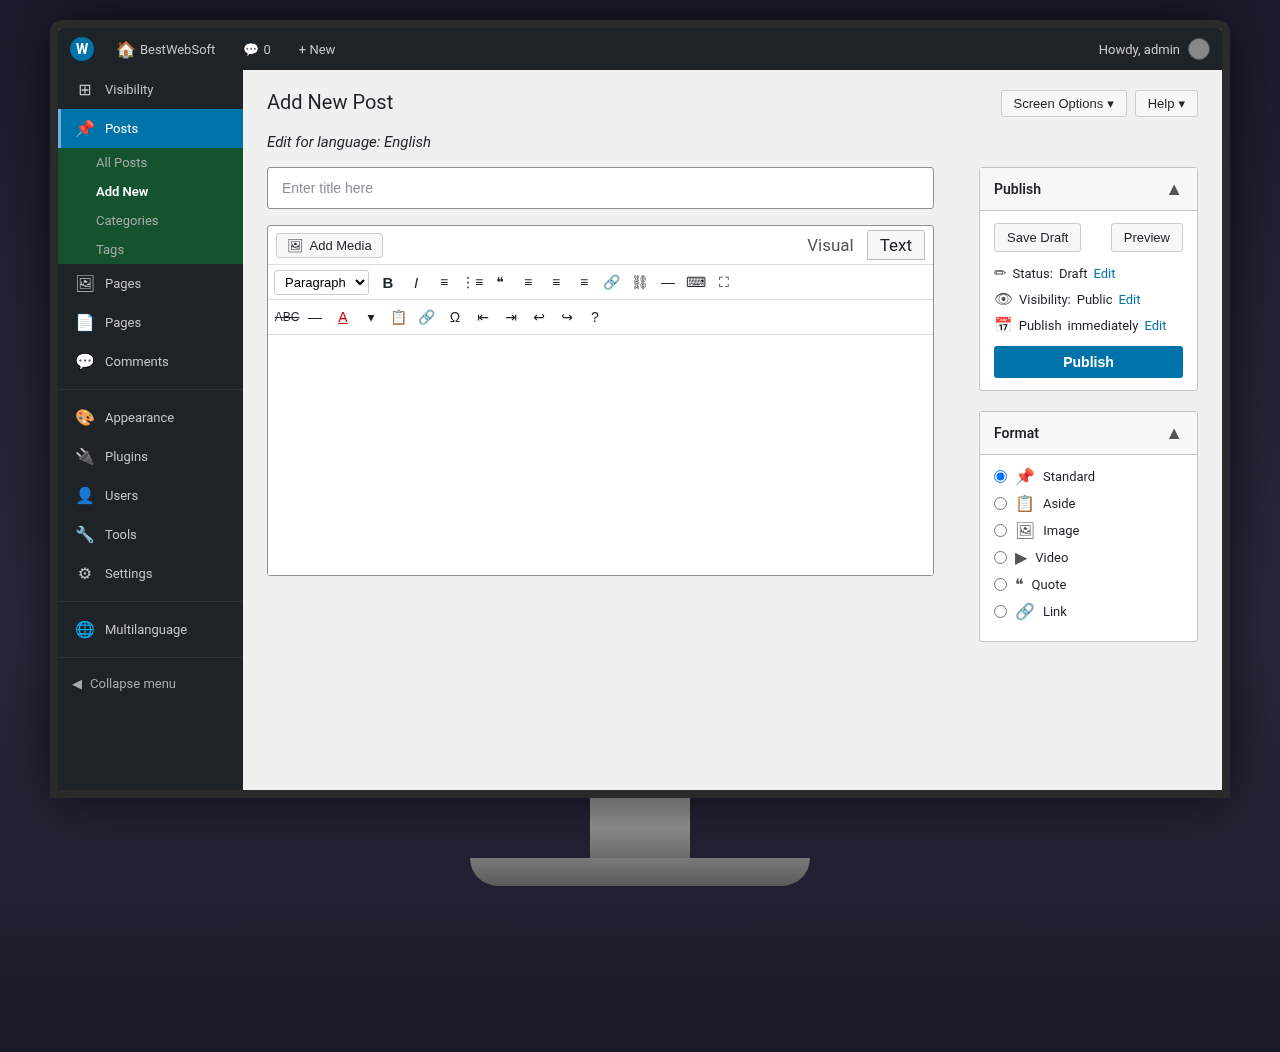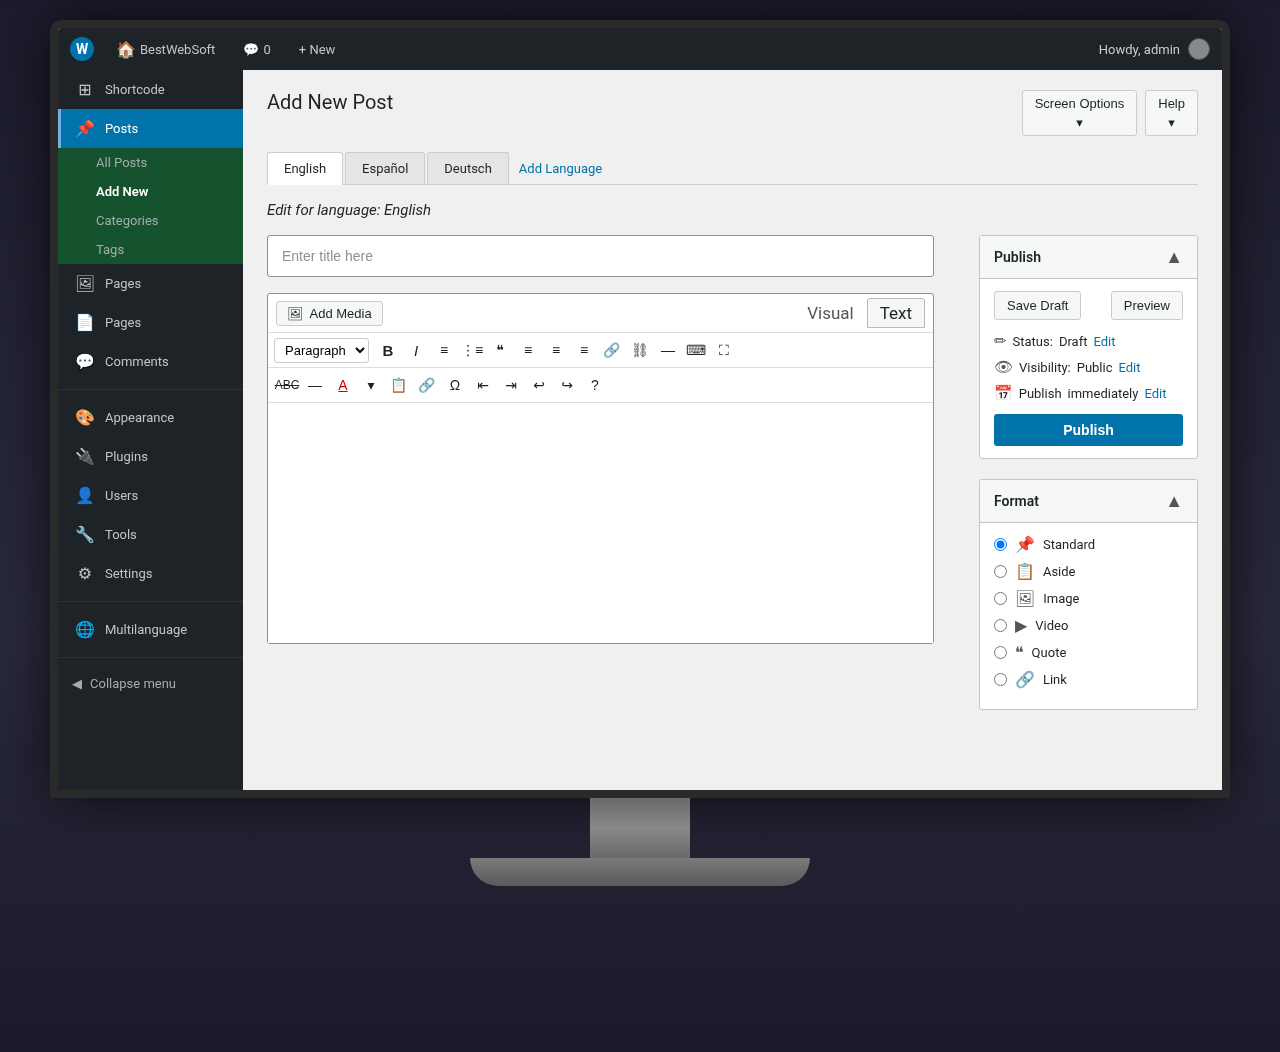--- a/index.html
+++ b/index.html
@@ -174,21 +174,20 @@
       padding: 5px 12px;
       background: #f6f7f7;
       border: 1px solid #ccc;
       border-radius: 3px;
       font-size: 13px;
       cursor: pointer;
       color: #1d2327;
       display: flex;
       align-items: center;
       gap: 4px;
-      flex-direction: column;
     }
 
     
     .language-tabs {
       display: flex;
       align-items: center;
       gap: 0;
       border-bottom: 1px solid #ccc;
       margin-bottom: 16px;
     }
@@ -470,21 +469,21 @@
         <span>Howdy, admin</span>
         <div class="howdy-avatar"></div>
       </div>
     </div>
 
     <div class="wp-layout">
 
       <div class="wp-sidebar">
         <div class="sidebar-menu-item">
           <span class="sidebar-icon">⊞</span>
-          <span>Shortcode</span>
+          <span>Visibility</span>
         </div>
         <div class="sidebar-menu-item active">
           <span class="sidebar-icon">📌</span>
           <span>Posts</span>
         </div>
         <div class="sidebar-submenu">
           <div class="sidebar-submenu-item">
             <span>All Posts</span>
           </div>
           <div class="sidebar-submenu-item active">
@@ -552,34 +551,20 @@
                 <span>Screen Options</span>
                 <span>▾</span>
               </button>
               <button class="header-btn">
                 <span>Help</span>
                 <span>▾</span>
               </button>
             </div>
           </div>
 
-          <div class="language-tabs">
-            <div class="lang-tab active">
-              <span>English</span>
-            </div>
-            <div class="lang-tab">
-              <span>Español</span>
-            </div>
-            <div class="lang-tab">
-              <span>Deutsch</span>
-            </div>
-            <a class="add-language-link">
-              <span>Add Language</span>
-            </a>
-          </div>
 
           <div class="edit-language-label">Edit for language: English</div>
 
           <div class="content-row">
 
             <div class="post-editor">
               <input class="title-input" type="text" placeholder="Enter title here" style="">
 
               <div class="editor-area">
 

